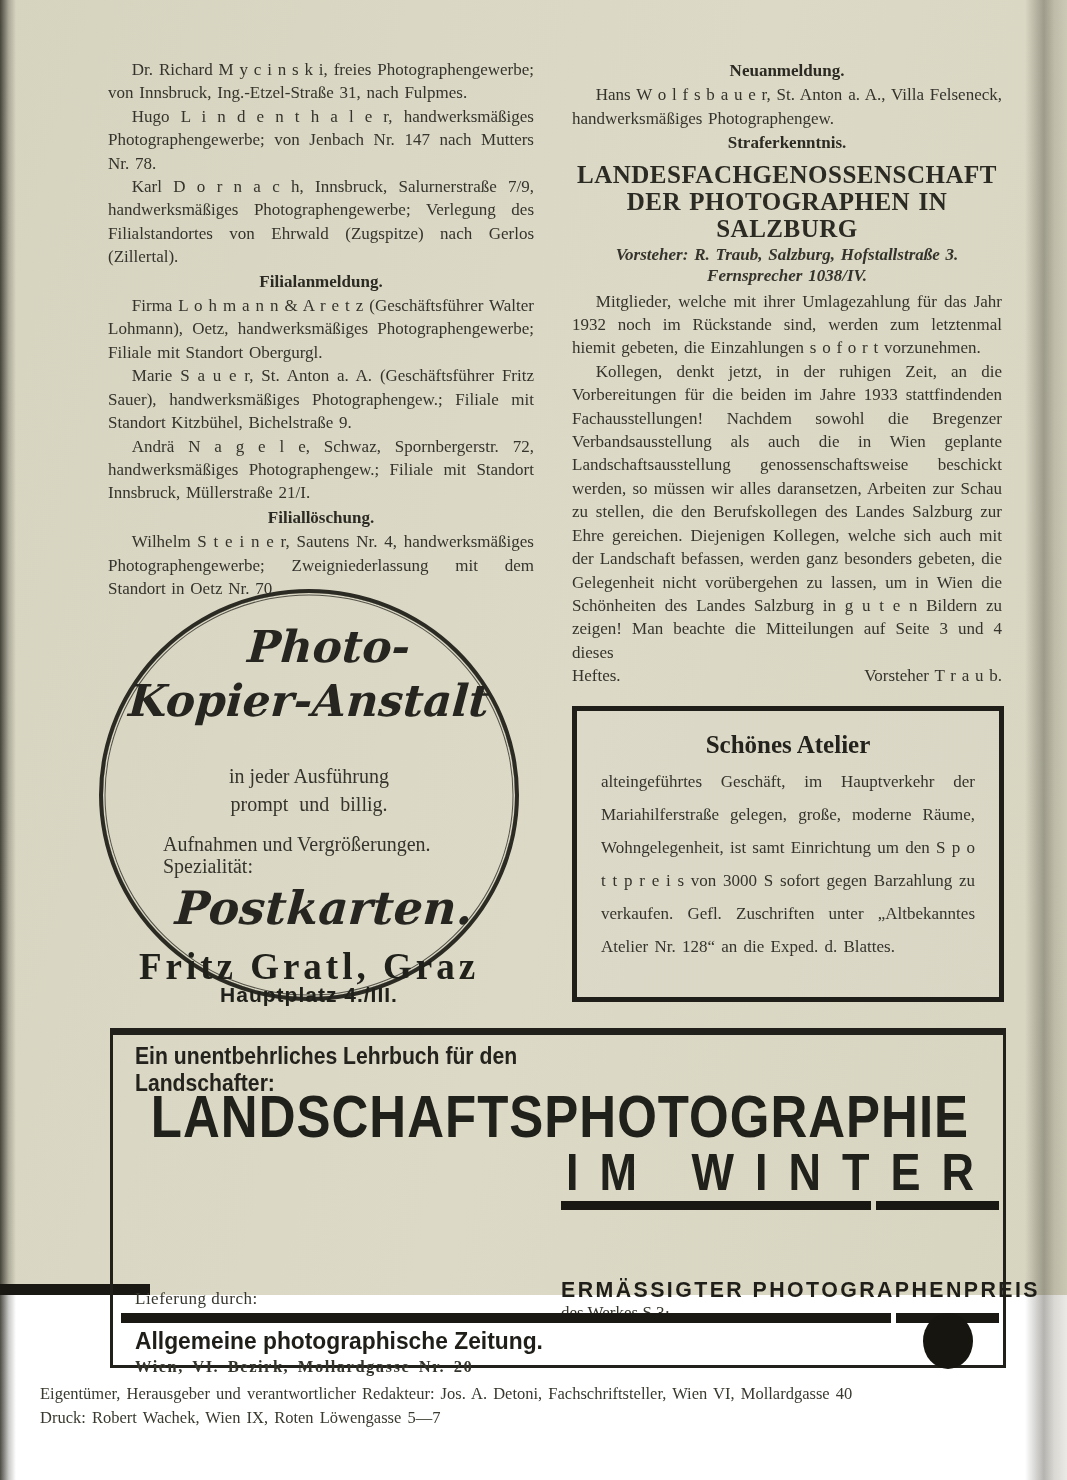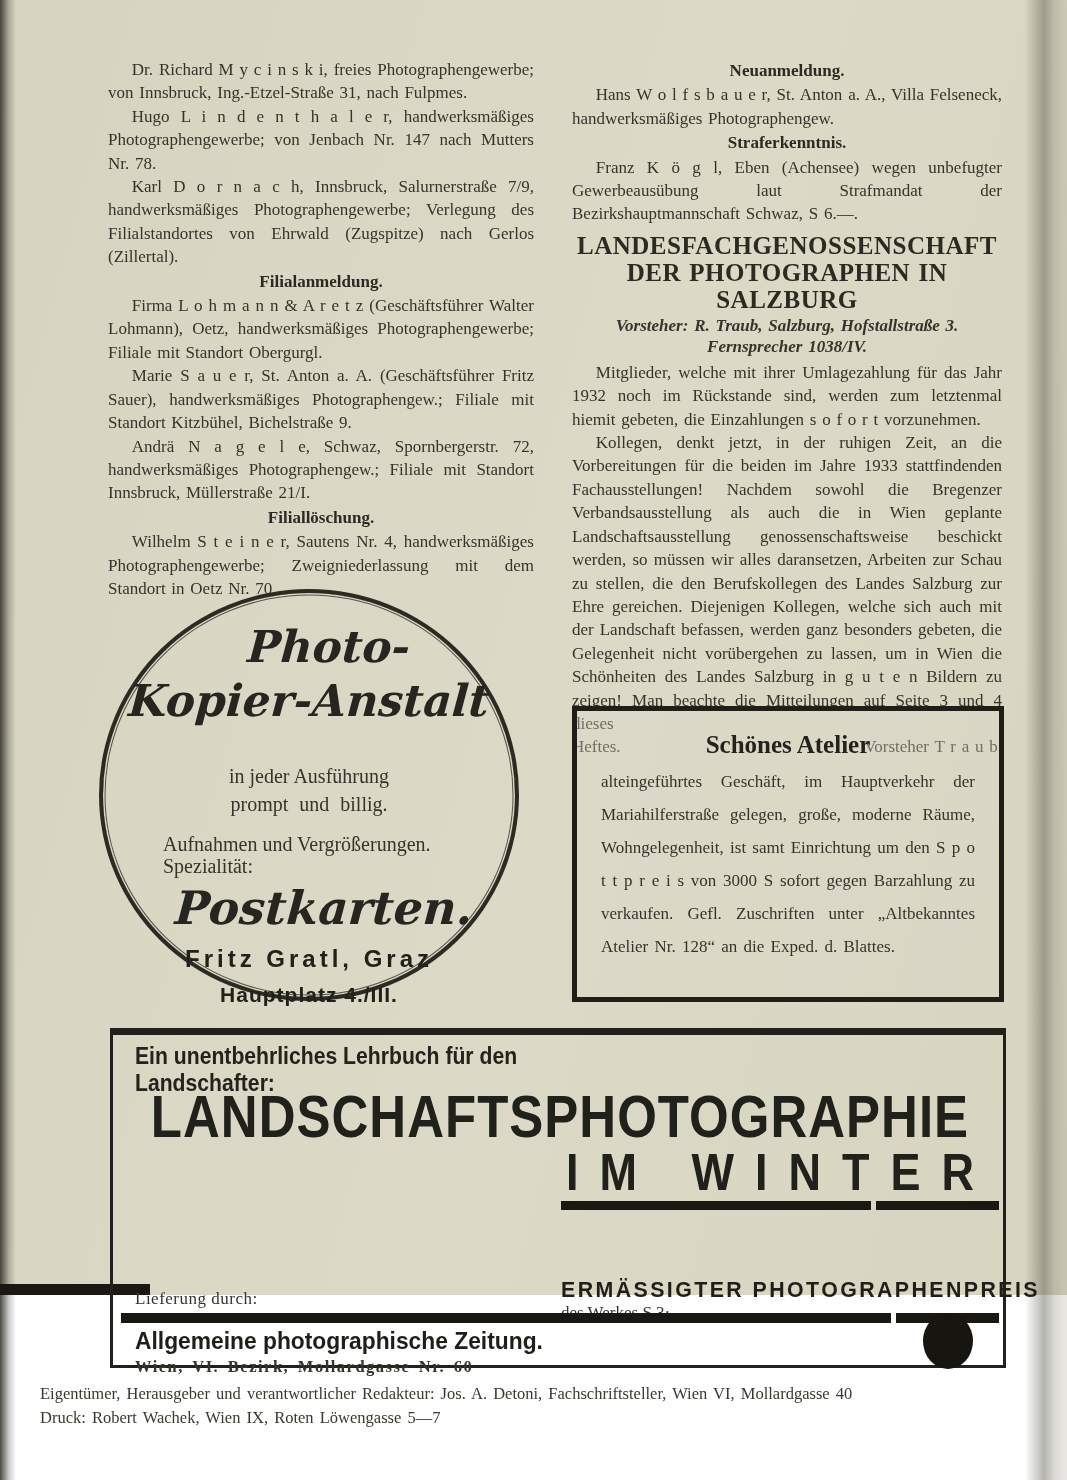--- a/index.html
+++ b/index.html
@@ -34,21 +34,21 @@
     text-align:center;transform:skewX(-4deg);color:#262520;}
   .ca-l1{position:absolute;left:40px;right:0;top:28px;font-size:44px;}
   .ca-l2{position:absolute;left:10px;right:10px;top:82px;font-size:44px;}
   .ca-l3{position:absolute;left:0;right:0;top:144px;text-align:center;font-size:20px;}
   .ca-l4{position:absolute;left:0;right:0;top:172px;text-align:center;font-size:20px;}
   .ca-l5{position:absolute;left:0;right:0;top:200px;text-align:center;font-size:20px;word-spacing:6px;}
   .ca-l6{position:absolute;left:60px;top:240px;font-size:20px;}
   .ca-l7{position:absolute;left:60px;top:262px;font-size:20px;}
   .ca-l8{position:absolute;left:60px;right:30px;top:288px;font-size:46px;}
   .ca-l9{position:absolute;left:0;right:0;top:352px;text-align:center;
-    font-family:Liberation Sans, sans-serif;font-weight:700;font-size:24px;letter-spacing:4px;color:#21211b;}
+    font-family:Liberation Serif, serif;font-weight:700;font-size:37px;letter-spacing:4px;color:#21211b;}
   .ca-l10{position:absolute;left:0;right:0;top:390px;text-align:center;
     font-family:"Liberation Sans",sans-serif;font-weight:700;font-size:21px;letter-spacing:1px;color:#21211b;}
 
   
   .atelier{position:absolute;left:572px;top:706px;width:432px;height:296px;
     border:5px solid #1f1e18;box-sizing:border-box;background:rgba(222,219,204,.35);}
   .atelier-title{margin:20px 0 6px;text-align:center;font-weight:700;font-size:25px;color:#23221c;}
   .atelier-body{margin:4px 24px 0;font-size:17px;line-height:33px;text-align:justify;word-spacing:2px;}
 
   
@@ -101,21 +101,20 @@
     <p class="para">Marie S a u e r, St. Anton a. A. (Geschäftsführer Fritz Sauer), handwerksmäßiges Photographengew.; Filiale mit Standort Kitzbühel, Bichelstraße 9.</p>
     <p class="para">Andrä N a g e l e, Schwaz, Spornbergerstr. 72, handwerksmäßiges Photographengew.; Filiale mit Standort Innsbruck, Müllerstraße 21/I.</p>
     <p class="subhead">Filiallöschung.</p>
     <p class="para">Wilhelm S t e i n e r, Sautens Nr. 4, handwerksmäßiges Photographengewerbe; Zweigniederlassung mit dem Standort in Oetz Nr. 70.</p>
   </div>
 
   <div class="col col-right">
     <p class="subhead">Neuanmeldung.</p>
     <p class="para">Hans W o l f s b a u e r, St. Anton a. A., Villa Felseneck, handwerksmäßiges Photographengew.</p>
     <p class="subhead">Straferkenntnis.</p>
-    <p class="para">Franz K ö g l, Eben (Achensee) wegen unbefugter Gewerbeausübung laut Strafmandat der Bezirkshauptmannschaft Schwaz, S 6.—.</p>
     <p class="org-head">LANDESFACHGENOSSENSCHAFT DER PHOTOGRAPHEN IN SALZBURG</p>
     <p class="org-sub"><span>Vorsteher: R. Traub, Salzburg, Hofstallstraße 3.</span><br>
       <span>Fernsprecher 1038/IV.</span></p>
     <p class="para">Mitglieder, welche mit ihrer Umlagezahlung für das Jahr 1932 noch im Rückstande sind, werden zum letztenmal hiemit gebeten, die Einzahlungen s o f o r t  vorzunehmen.</p>
     <p class="para">Kollegen, denkt jetzt, in der ruhigen Zeit, an die Vorbereitungen für die beiden im Jahre 1933 stattfindenden Fachausstellungen! Nachdem sowohl die Bregenzer Verbandsausstellung als auch die in Wien geplante Landschaftsausstellung genossenschaftsweise beschickt werden, so müssen wir alles daransetzen, Arbeiten zur Schau zu stellen, die den Berufskollegen des Landes Salzburg zur Ehre gereichen. Diejenigen Kollegen, welche sich auch mit der Landschaft befassen, werden ganz besonders gebeten, die Gelegenheit nicht vorübergehen zu lassen, um in Wien die Schönheiten des Landes Salzburg in g u t e n  Bildern zu zeigen! Man beachte die Mitteilungen auf Seite 3 und 4 dieses</p>
     <div class="sig-row">
       <span>Heftes.</span>
       <span>Vorsteher  T r a u b.</span>
     </div>
   </div>
@@ -149,21 +148,21 @@
         <div class="seg-b"></div>
       </div>
     <div class="ba-price">ERMÄSSIGTER PHOTOGRAPHENPREIS</div>
     <div class="ba-price-sub">des Werkes S 3·—</div>
     <div class="ba-delivery">Lieferung durch:</div>
     <div class="ba-bar2">
         <div class="seg-a"></div>
         <div class="seg-b"></div>
       </div>
     <div class="ba-pub">Allgemeine photographische Zeitung.</div>
-    <div class="ba-addr">Wien, VI. Bezirk, Mollardgasse Nr. 60</div>
+    <div class="ba-addr">Wien, VI. Bezirk, Mollardgasse Nr. 20</div>
     <div class="ba-oval"></div>
   </div>
 
   <div class="footer">
     <div>Eigentümer, Herausgeber und verantwortlicher Redakteur:  Jos. A. Detoni, Fachschriftsteller, Wien VI, Mollardgasse 40</div>
     <div>Druck: Robert Wachek, Wien IX, Roten Löwengasse 5—7</div>
   </div>
 </div>
 
 </body></html>

